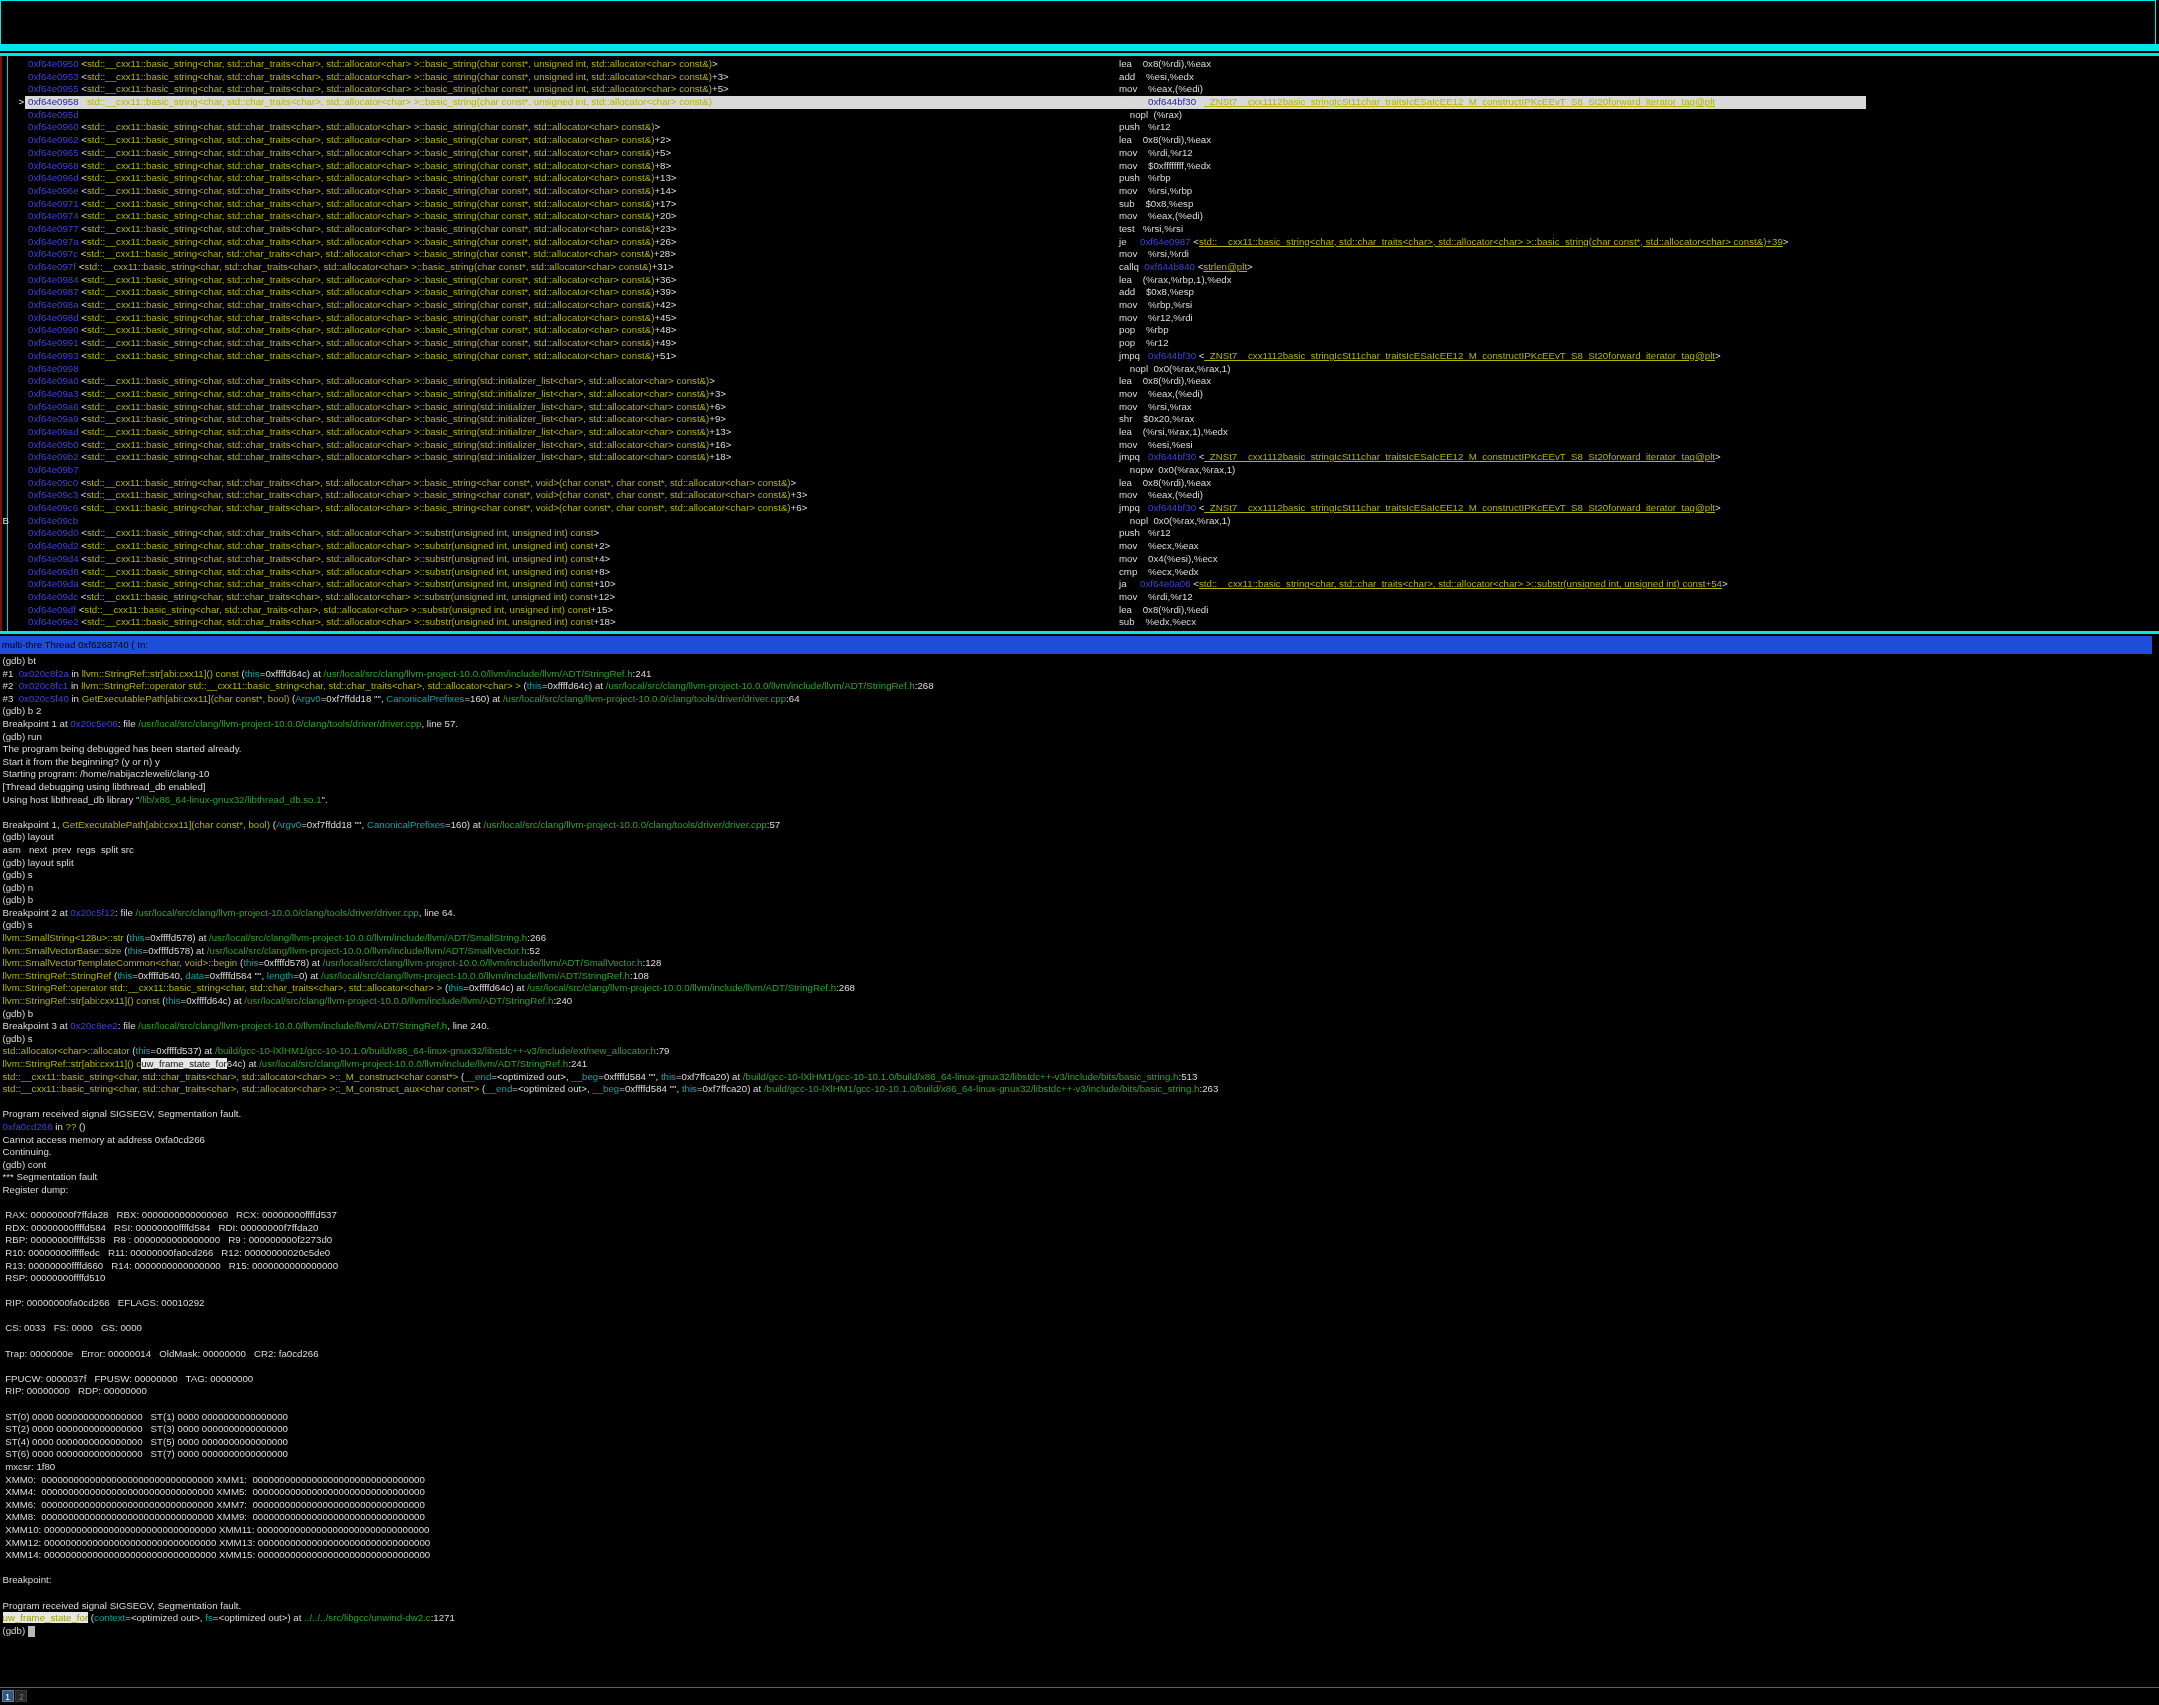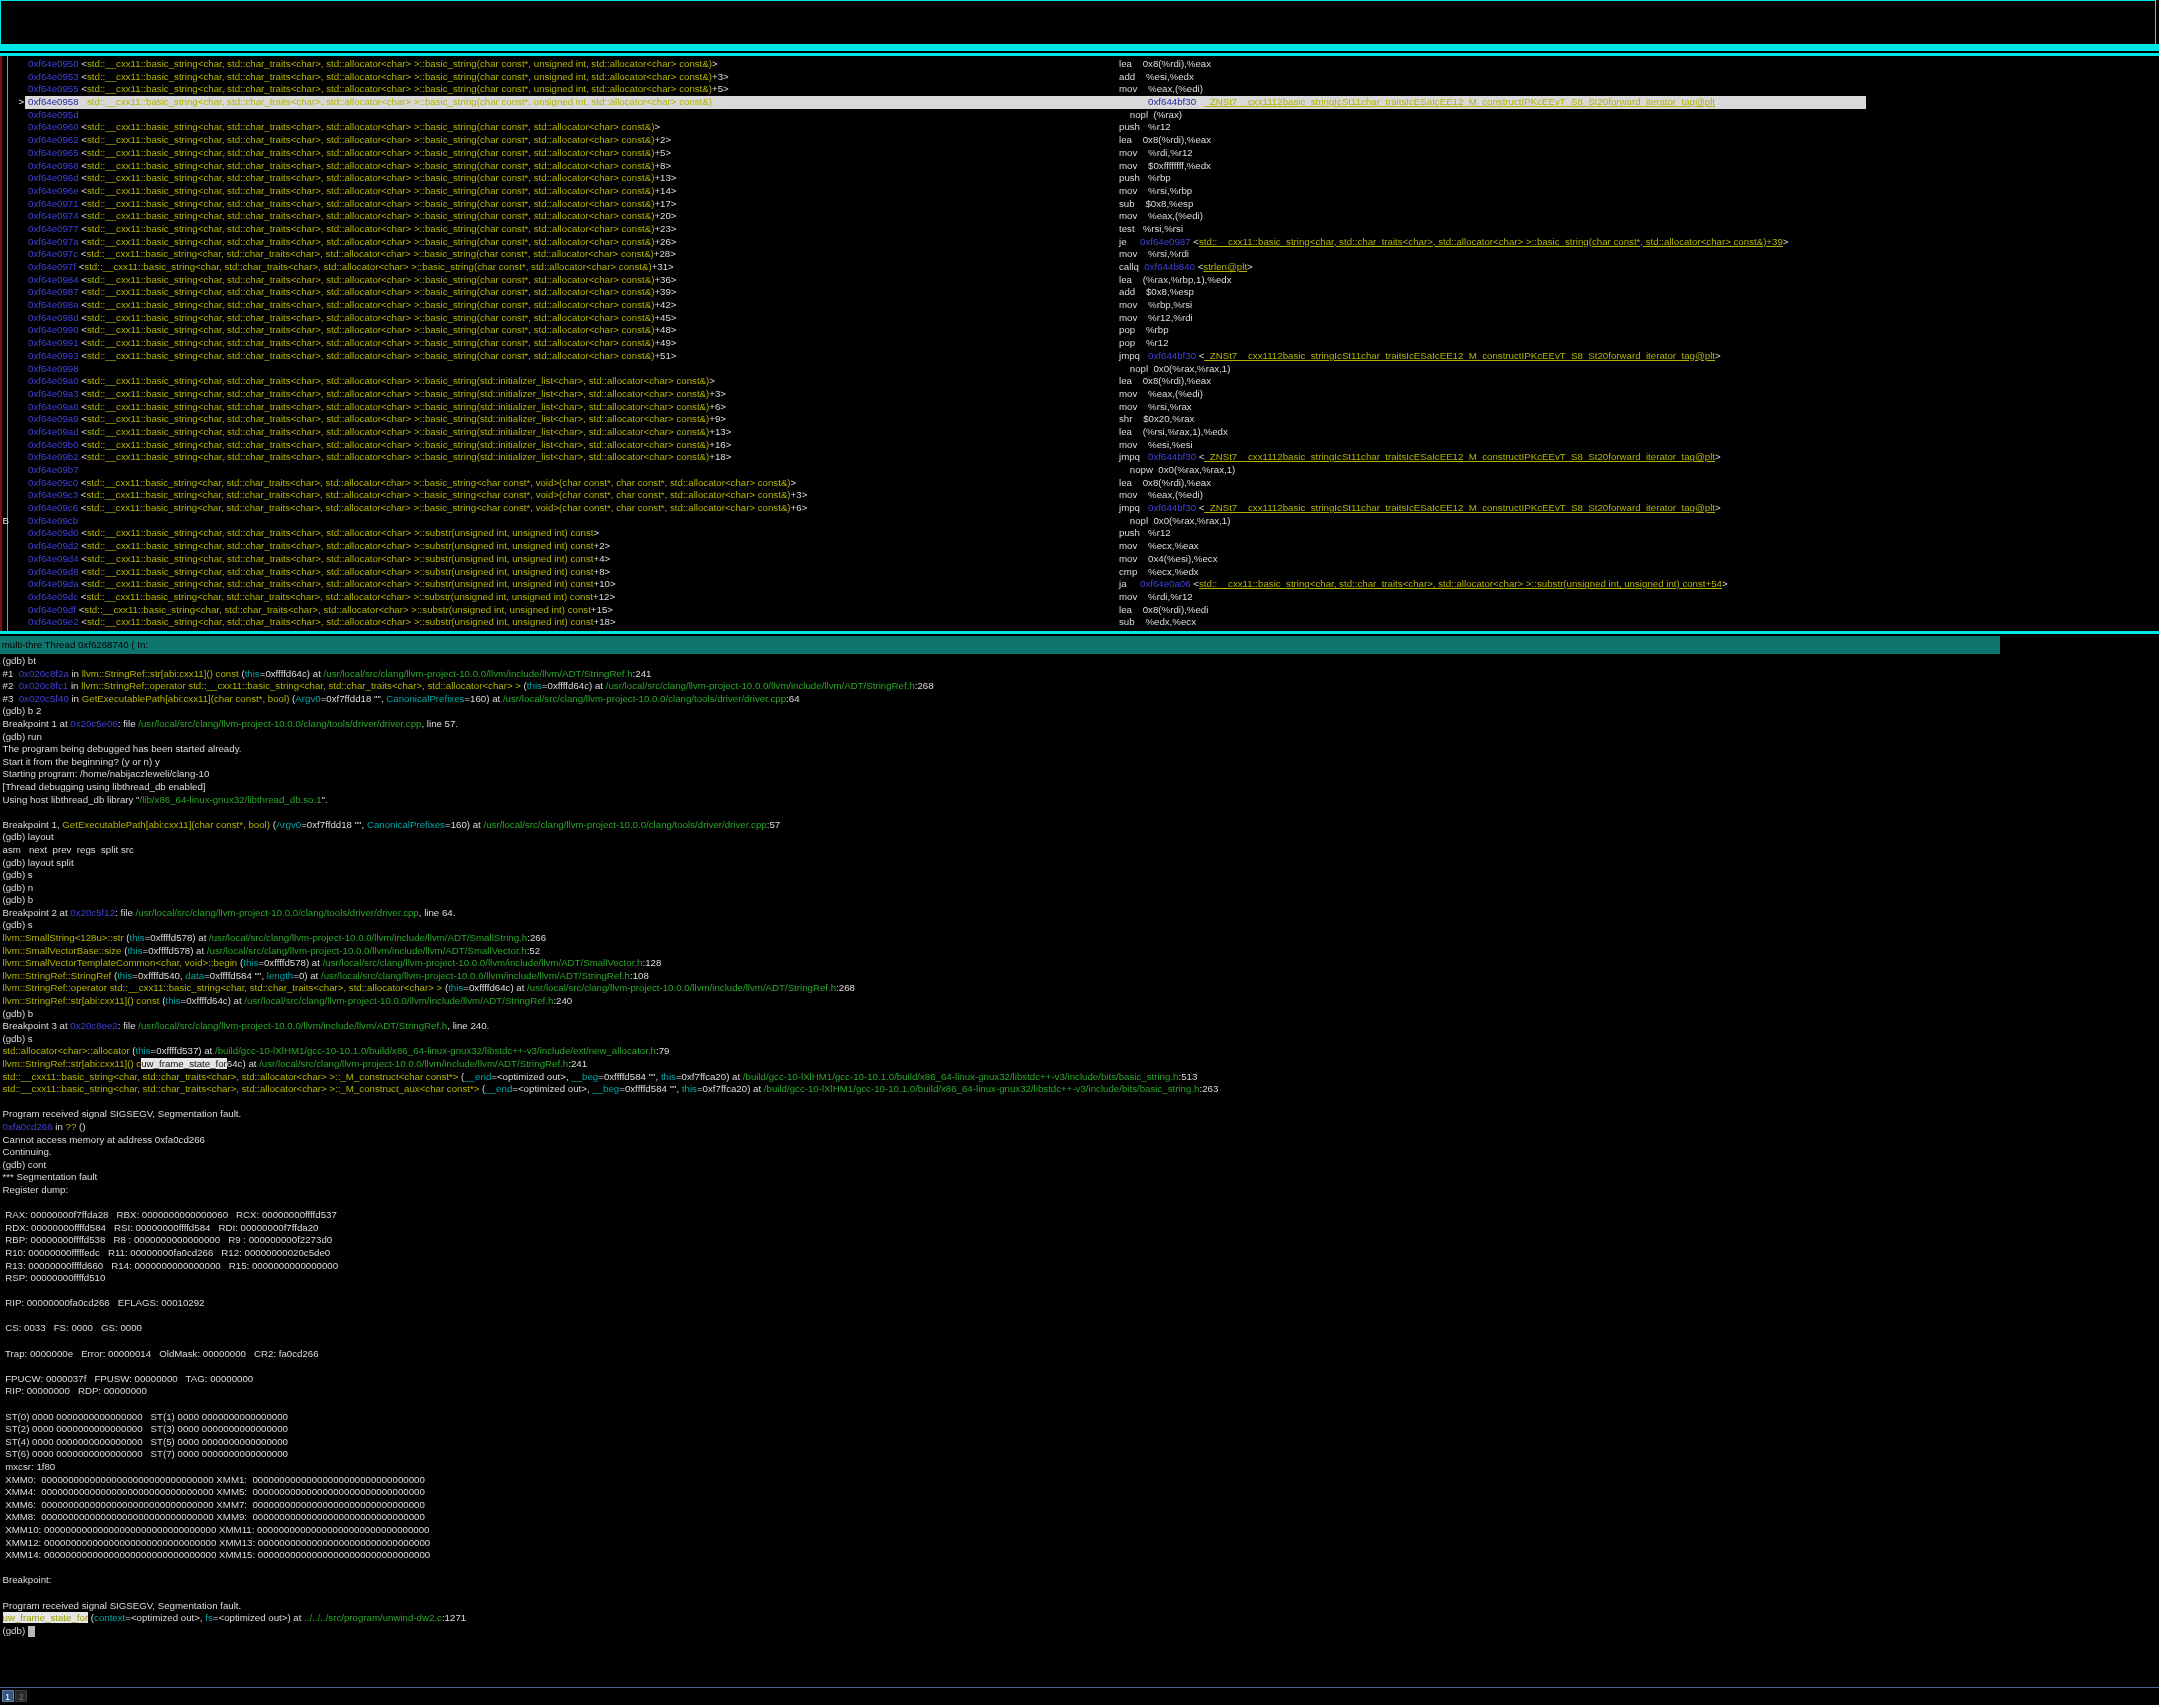--- a/index.html
+++ b/index.html
@@ -23,21 +23,21 @@
   #gutter-red{position:absolute;left:0;top:56px;width:1.7px;height:575px;background:#7e0e0e}
   #gutter-cyan{position:absolute;left:6.8px;top:56px;width:1.7px;height:575px;background:#00cfcf}
   #asm{position:absolute;left:0;top:58px;width:2160px}
   .asm-row{position:relative;height:12.7px}
   .hl-band{position:absolute;left:25.4px;top:0;width:1841px;height:12.7px;background:#d9d9d9}
   .asm-left{position:absolute;left:28px;top:0;white-space:pre}
   .asm-right{position:absolute;left:1119px;top:0;white-space:pre}
   .asm-marker{position:absolute;top:0;color:#e8e8e8;white-space:pre}
   .asm-row.hl .c-b{color:#2626a8}
   #asm-border-bottom{position:absolute;left:0;top:631px;width:2160px;height:2.5px;background:#00e7e7}
-  #status-bar{position:absolute;left:0;top:636px;width:2000px;height:18px;background:#0f766e;color:#000;
+  #status-bar{position:absolute;left:0;top:636px;width:2152px;height:18px;background:#1d4ed8;color:#000;
               padding:2.5px 0 0 1.7px;box-sizing:border-box;white-space:pre}
   #term{position:absolute;left:0;top:655px;width:1710px}
   .tline{height:12.6px;white-space:pre;padding-left:2.5px}
   
   #taskbar-sep{position:absolute;left:0;top:1687px;width:2160px;height:1.7px;background:#44678f}
   #taskbar{position:absolute;left:0;top:1688px;width:2160px;height:17px;background:#000}
   .ws{position:absolute;top:1.7px;width:12px;height:12.7px;text-align:center;line-height:12.7px;font-size:8.5px;box-sizing:border-box}
   .ws.active{background:#35567e;color:#ffffff;border:0.8px solid #5b82ad}
   .ws.inactive{background:#282828;color:#7a7a7a;border:0.8px solid #3a3a3a}
 </style>
@@ -312,21 +312,21 @@
       <div class="tline"><span class="c-w"> XMM4:  00000000000000000000000000000000 XMM5:  00000000000000000000000000000000</span></div>
       <div class="tline"><span class="c-w"> XMM6:  00000000000000000000000000000000 XMM7:  00000000000000000000000000000000</span></div>
       <div class="tline"><span class="c-w"> XMM8:  00000000000000000000000000000000 XMM9:  00000000000000000000000000000000</span></div>
       <div class="tline"><span class="c-w"> XMM10: 00000000000000000000000000000000 XMM11: 00000000000000000000000000000000</span></div>
       <div class="tline"><span class="c-w"> XMM12: 00000000000000000000000000000000 XMM13: 00000000000000000000000000000000</span></div>
       <div class="tline"><span class="c-w"> XMM14: 00000000000000000000000000000000 XMM15: 00000000000000000000000000000000</span></div>
       <div class="tline"></div>
       <div class="tline"><span class="c-w">Breakpoint:</span></div>
       <div class="tline"></div>
       <div class="tline"><span class="c-w">Program received signal SIGSEGV, Segmentation fault.</span></div>
-      <div class="tline"><span class="c-sy">uw_frame_state_for</span><span class="c-w"> (</span><span class="c-t">context</span><span class="c-w">=&lt;optimized out&gt;, </span><span class="c-t">fs</span><span class="c-w">=&lt;optimized out&gt;) at </span><span class="c-g">../../../src/program/unwind-dw2.c</span><span class="c-w">:1271</span></div>
+      <div class="tline"><span class="c-sy">uw_frame_state_for</span><span class="c-w"> (</span><span class="c-t">context</span><span class="c-w">=&lt;optimized out&gt;, </span><span class="c-t">fs</span><span class="c-w">=&lt;optimized out&gt;) at </span><span class="c-g">../../../src/libgcc/unwind-dw2.c</span><span class="c-w">:1271</span></div>
       <div class="tline"><span class="c-w">(gdb) </span><span class="c-cur"> </span></div>
     </div>
 
   <div id="taskbar-sep"></div>
   <div id="taskbar">
       <div class="ws active" style="left: 1.7px;">1</div>
       <div class="ws inactive" style="left: 15.3px;">2</div>
     </div>
 </div>
 

